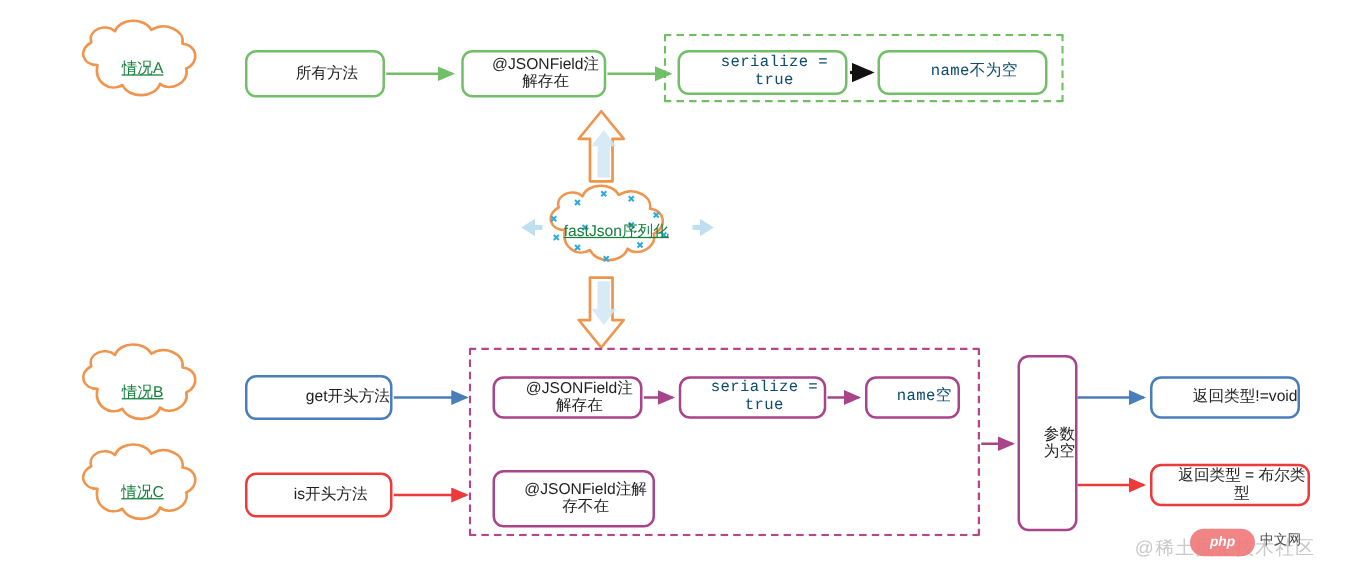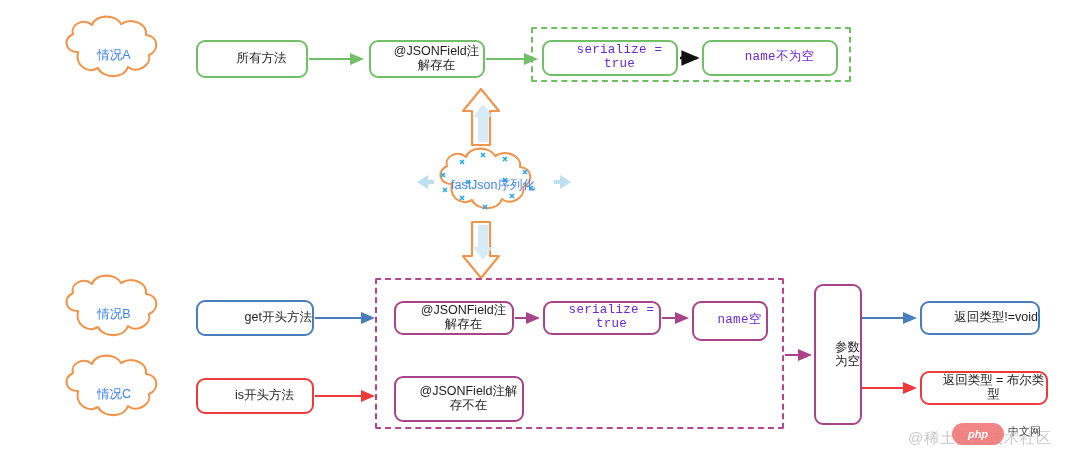--- a/index.html
+++ b/index.html
@@ -6,35 +6,35 @@
   body{width:1080px;height:461px;position:relative;overflow:hidden;
        font-family:"Liberation Sans","DejaVu Sans",sans-serif;}
   #canvas{position:absolute;left:0;top:0;width:1080px;height:461px;}
 
   .node{position:absolute;box-sizing:border-box;display:flex;align-items:center;
         justify-content:center;text-align:center;background:#ffffff;
         border-radius:9px;border-width:2px;border-style:solid;padding-left:19px;}
   .node span{display:block;line-height:1.1;}
 
   .t-cn{font-family:"Liberation Sans","DejaVu Sans",sans-serif;font-size:12.5px;color:#1f1f1f;}
-  .t-mono{font-family:"Liberation Mono","DejaVu Sans Mono",monospace;font-size:12.5px;color:#6d28d9;letter-spacing:.3px;}
+  .t-mono{font-family:"Liberation Mono","DejaVu Sans Mono",monospace;font-size:12.5px;color:#0c4a6e;letter-spacing:.3px;}
 
   .green{border-color:#73bf69;}
   .purple{border-color:#a9438a;}
   .blue{border-color:#4a7ebb;justify-content:flex-end;}
   .red{border-color:#ed3b3b;}
 
   .container-box{position:absolute;box-sizing:border-box;background:transparent;
                  border-width:2px;border-style:dashed;border-radius:2px;}
   .c-green{border-color:#6fbf62;}
   .c-purple{border-color:#b4468f;}
 
   .cloud{position:absolute;}
   .cloud .lbl{position:absolute;left:0;right:0;top:50%;transform:translateY(-50%);
-              text-align:center;font-size:12.5px;color:#3b82f6;}
+              text-align:center;font-size:12.5px;color:#15803d;text-decoration:underline;}
 
   .watermark{position:absolute;right:10px;bottom:4px;width:180px;height:34px;}
   .wm-text{position:absolute;left:0;top:6px;width:180px;text-align:center;
            font-size:15px;color:#c9c9c9;letter-spacing:1px;white-space:nowrap;}
   .wm-badge{position:absolute;left:62px;top:0px;width:52px;height:22px;border-radius:11px;
             background:#f07a7a;color:#ffffff;font-size:11px;font-style:italic;font-weight:bold;
             display:flex;align-items:center;justify-content:center;opacity:.92;}
   .wm-cn{position:absolute;left:118px;top:1px;font-size:11px;color:#4a4a4a;white-space:nowrap;}
 </style>
 </head>
@@ -163,21 +163,21 @@
 <div class="node red" style="left:196px;top:378px;width:118px;height:36px;">
   <span class="t-cn">is开头方法</span>
 </div>
 
 <div class="node purple" style="left:394px;top:301px;width:120px;height:34px;">
   <span class="t-cn">@JSONField注解存在</span>
 </div>
 <div class="node purple" style="left:543px;top:301px;width:118px;height:34px;">
   <span class="t-mono">serialize = true</span>
 </div>
-<div class="node purple" style="left:692px;top:301px;width:76px;height:40px;">
+<div class="node purple" style="left:692px;top:301px;width:76px;height:34px;">
   <span class="t-mono">name空</span>
 </div>
 <div class="node purple" style="left:394px;top:376px;width:130px;height:46px;">
   <span class="t-cn">@JSONField注解存不在</span>
 </div>
 
 <div class="node purple" style="left:814px;top:284px;width:48px;height:141px;">
   <span class="t-cn">参数为空</span>
 </div>
 

